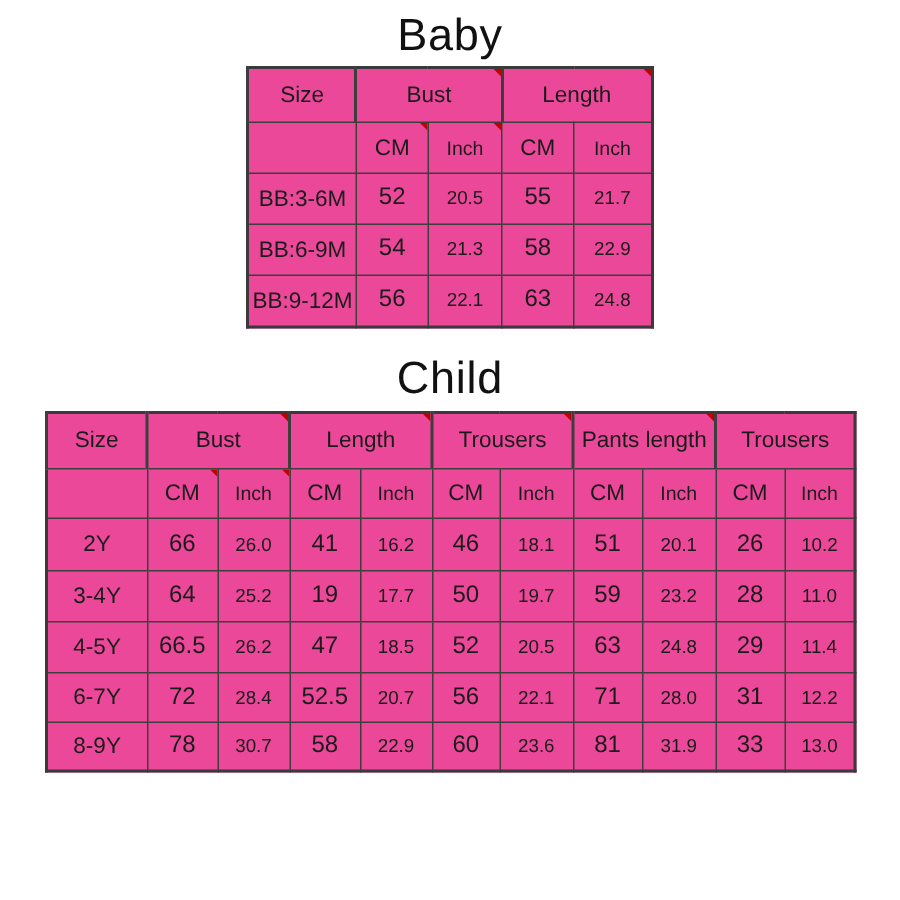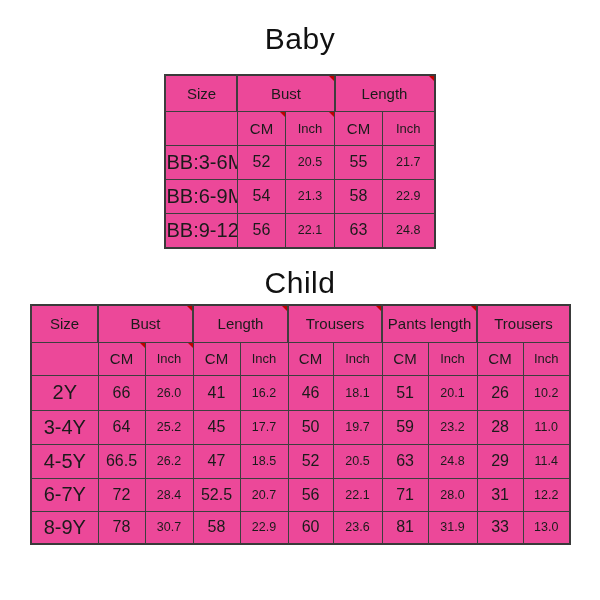--- a/index.html
+++ b/index.html
@@ -2,38 +2,38 @@
 <html><head>
 <meta charset="utf-8">
 <style>
   html,body{margin:0;padding:0;}
   .page{
     width:600px;height:600px;background:#ffffff;overflow:hidden;
     font-family:"Liberation Sans",sans-serif;color:#1b1b1b;
     box-sizing:border-box;padding-top:3px;
   }
   .chart-title{
-    margin:17px;text-align:center;font-size:30px;font-weight:500;
+    margin:2px;text-align:center;font-size:30px;font-weight:500;
     line-height:37px;color:#111;letter-spacing:0.5px;
   }
   .child-title{margin-top:15px;margin-bottom:3px;}
   table.tbl{
     border-collapse:collapse;table-layout:fixed;
     border:2px solid #3a3a3a;background:#ec4899;
   }
   table.baby{margin:1px auto 0 auto;width:269px;}
   table.child{margin:0 0 0 30px;width:539px;}
   .tbl td{
     border:1px solid #3e3e3e;text-align:center;vertical-align:middle;
     position:relative;padding:0;overflow:hidden;white-space:nowrap;
   }
   .tbl td.grp{border-left-width:2px;font-size:15px;}
   .unit-cm{font-size:15px;}
   .unit-in{font-size:13px;}
-  .rowlabel{font-size:20px;}
+  .rowlabel{font-size:15px;}
   .val-cm{font-size:16px;}
   .val-in{font-size:12.5px;}
   .corner{
     position:absolute;top:0;right:0;width:0;height:0;
     border-top:5px solid #c00000;border-left:5px solid transparent;
   }
 </style>
 </head>
 <body>
 
@@ -134,21 +134,21 @@
         <td class="val-in"><span>18.1</span></td>
         <td class="val-cm"><span>51</span></td>
         <td class="val-in"><span>20.1</span></td>
         <td class="val-cm"><span>26</span></td>
         <td class="val-in"><span>10.2</span></td>
       </tr>
       <tr style="height:34px">
         <td class="rowlabel"><span>3-4Y</span></td>
         <td class="val-cm"><span>64</span></td>
         <td class="val-in"><span>25.2</span></td>
-        <td class="val-cm"><span>45</span></td>
+        <td class="val-cm"><span>19</span></td>
         <td class="val-in"><span>17.7</span></td>
         <td class="val-cm"><span>50</span></td>
         <td class="val-in"><span>19.7</span></td>
         <td class="val-cm"><span>59</span></td>
         <td class="val-in"><span>23.2</span></td>
         <td class="val-cm"><span>28</span></td>
         <td class="val-in"><span>11.0</span></td>
       </tr>
       <tr style="height:34px">
         <td class="rowlabel"><span>4-5Y</span></td>

